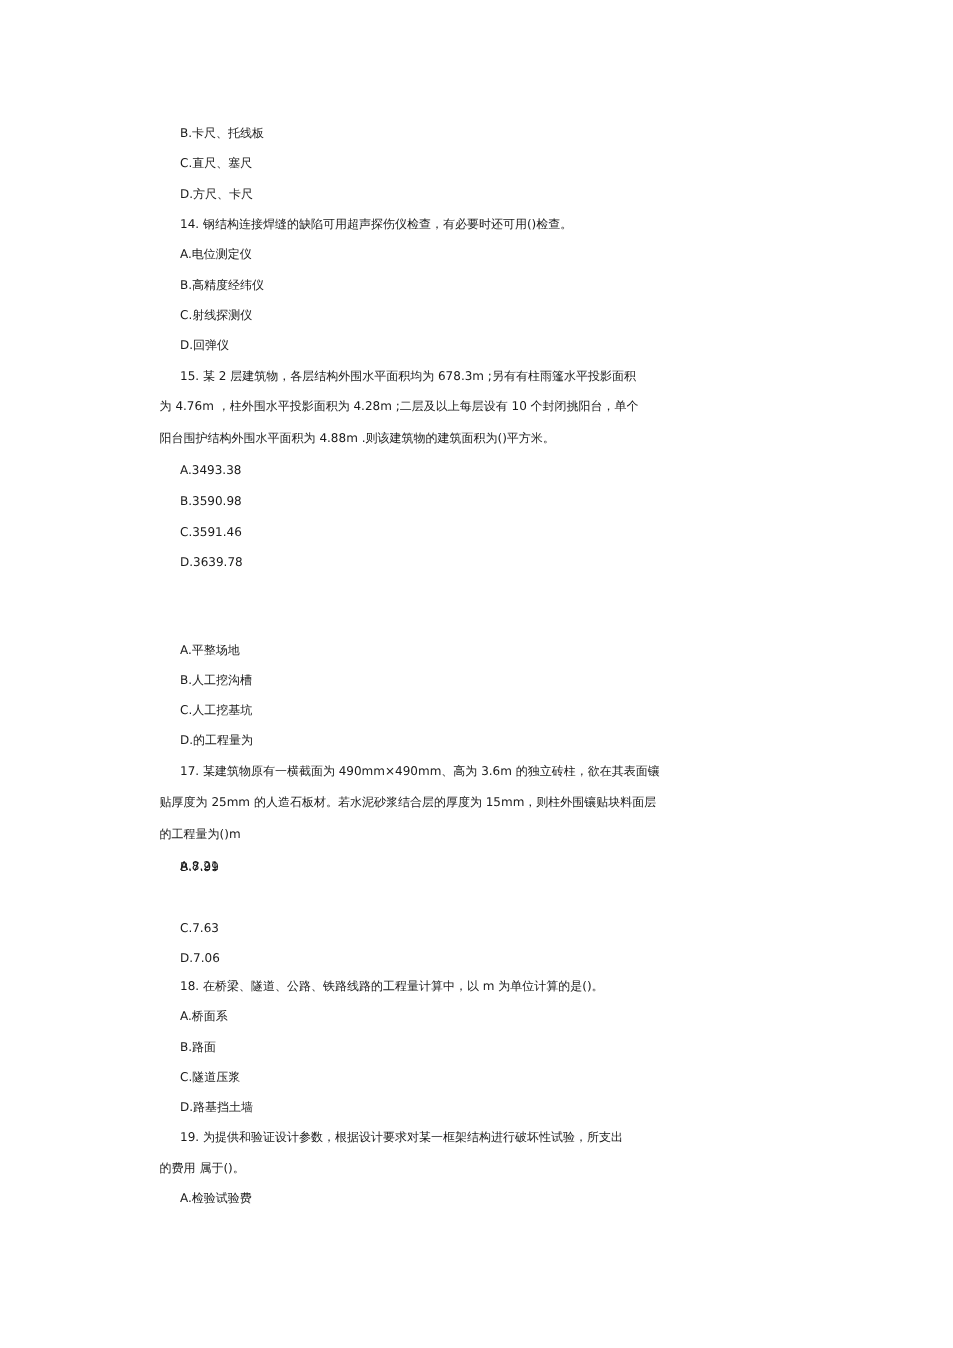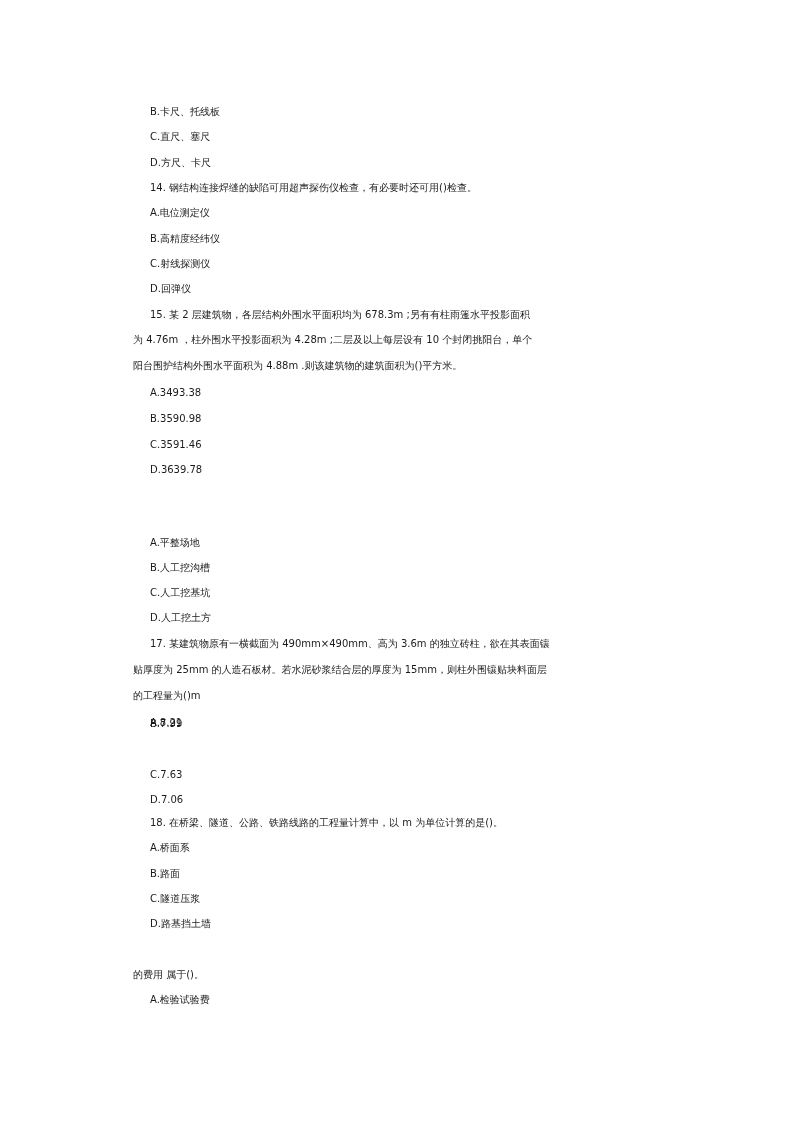--- a/index.html
+++ b/index.html
@@ -26,28 +26,29 @@
   <div class="line q" style="top:307px">15. 某 2 层建筑物，各层结构外围水平面积均为 678.3m ;另有有柱雨篷水平投影面积</div>
   <div class="line cont" style="top:332px">为 4.76m ，柱外围水平投影面积为 4.28m ;二层及以上每层设有 10 个封闭挑阳台，单个</div>
   <div class="line cont" style="top:358px">阳台围护结构外围水平面积为 4.88m .则该建筑物的建筑面积为()平方米。</div>
   <div class="line opt" style="top:385px">A.3493.38</div>
   <div class="line opt" style="top:411px">B.3590.98</div>
   <div class="line opt" style="top:437px">C.3591.46</div>
   <div class="line opt" style="top:462px">D.3639.78</div>
   <div class="line opt" style="top:535px">A.平整场地</div>
   <div class="line opt" style="top:560px">B.人工挖沟槽</div>
   <div class="line opt" style="top:585px">C.人工挖基坑</div>
-  <div class="line opt" style="top:610px">D.人工挖土方</div>
+  <div class="line opt" style="top:610px">D.的工程量为</div>
   <div class="line q" style="top:636px">17. 某建筑物原有一横截面为 490mm×490mm、高为 3.6m 的独立砖柱，欲在其表面镶</div>
   <div class="line cont" style="top:662px">贴厚度为 25mm 的人造石板材。若水泥砂浆结合层的厚度为 15mm，则柱外围镶贴块料面层</div>
   <div class="line cont" style="top:688px">的工程量为()m</div>
   <div class="line opt" style="top:715px">A.8.21</div>
   <div class="line opt" style="top:716px">B.7.99</div>
   <div class="line opt" style="top:767px">C.7.63</div>
   <div class="line opt" style="top:792px">D.7.06</div>
   <div class="line q" style="top:815px">18. 在桥梁、隧道、公路、铁路线路的工程量计算中，以 m 为单位计算的是()。</div>
   <div class="line opt" style="top:840px">A.桥面系</div>
   <div class="line opt" style="top:866px">B.路面</div>
   <div class="line opt" style="top:891px">C.隧道压浆</div>
   <div class="line opt" style="top:916px">D.路基挡土墙</div>
+  <div class="line q" style="top:941px">19. 为提供和验证设计参数，根据设计要求对某一框架结构进行破坏性试验，所支出</div>
   <div class="line cont" style="top:967px">的费用 属于()。</div>
   <div class="line opt" style="top:992px">A.检验试验费</div>
 </div>
 
 </body></html>

